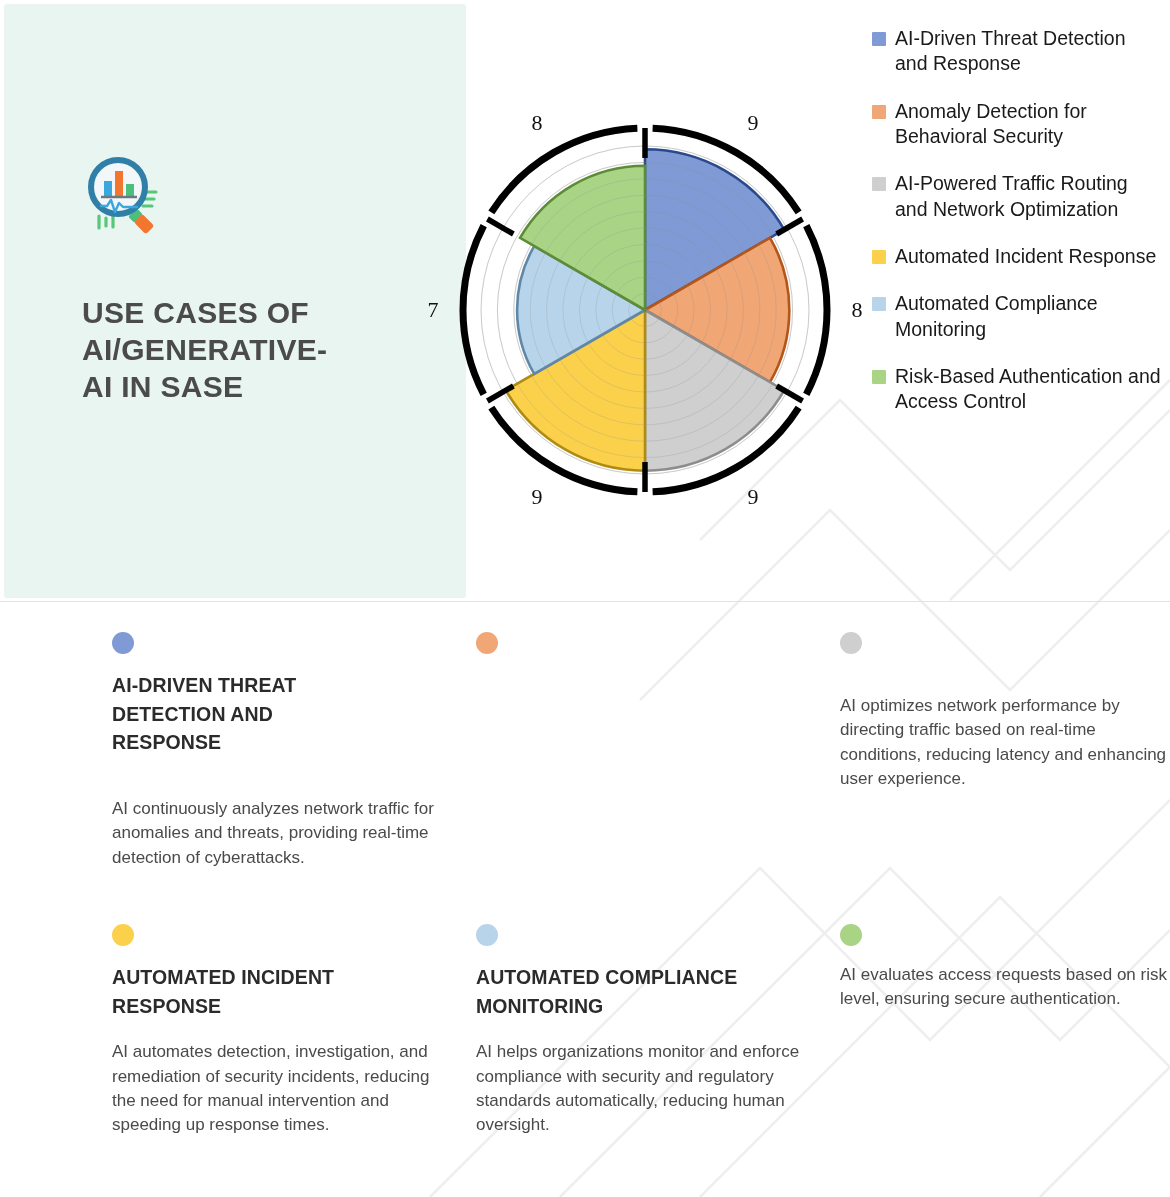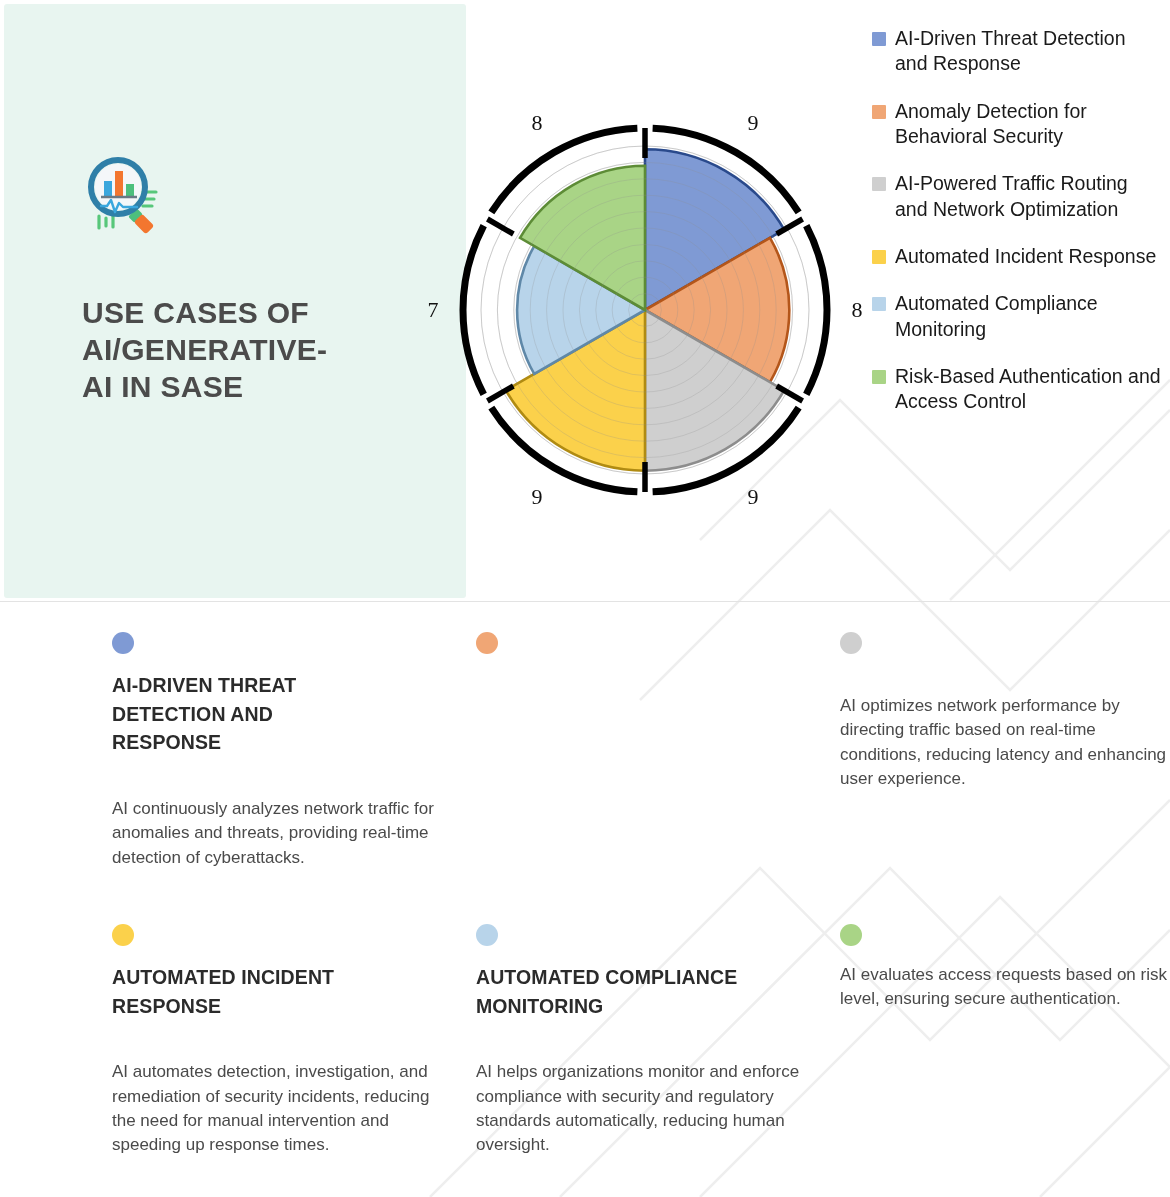--- a/index.html
+++ b/index.html
@@ -112,21 +112,21 @@
     color:#2b2b2b;
     white-space:pre-line;
   }
   .card-body {
     margin-top:40px;
     font-size:17px;
     line-height:1.43;
     color:#4a4a4a;
     white-space:pre-line;
   }
-  .card.r2 .card-body { margin-top:40px; }
+  .card.r2 .card-body { margin-top:20px; }
   .card.r2.c3 .card-body { margin-top:6px; }
   .card.r1.c2 .card-body { margin-top:36px; }
 </style>
 </head>
 <body>
 
 <div id="page">
 
   <svg id="watermark" width="1170" height="1197" viewBox="0 0 1170 1197">
     <g stroke="#eeeeee" stroke-width="2.5" fill="none">

